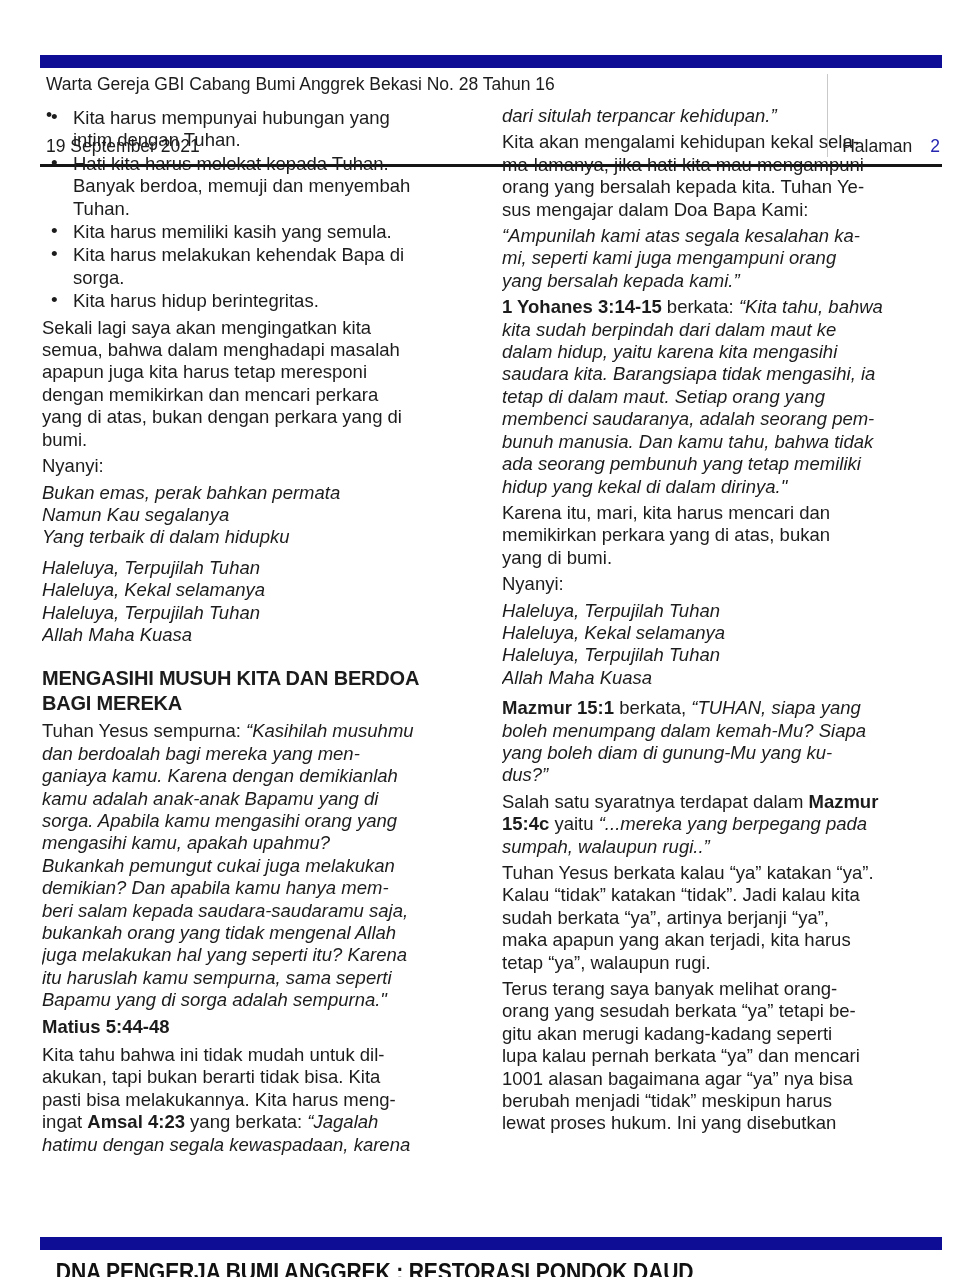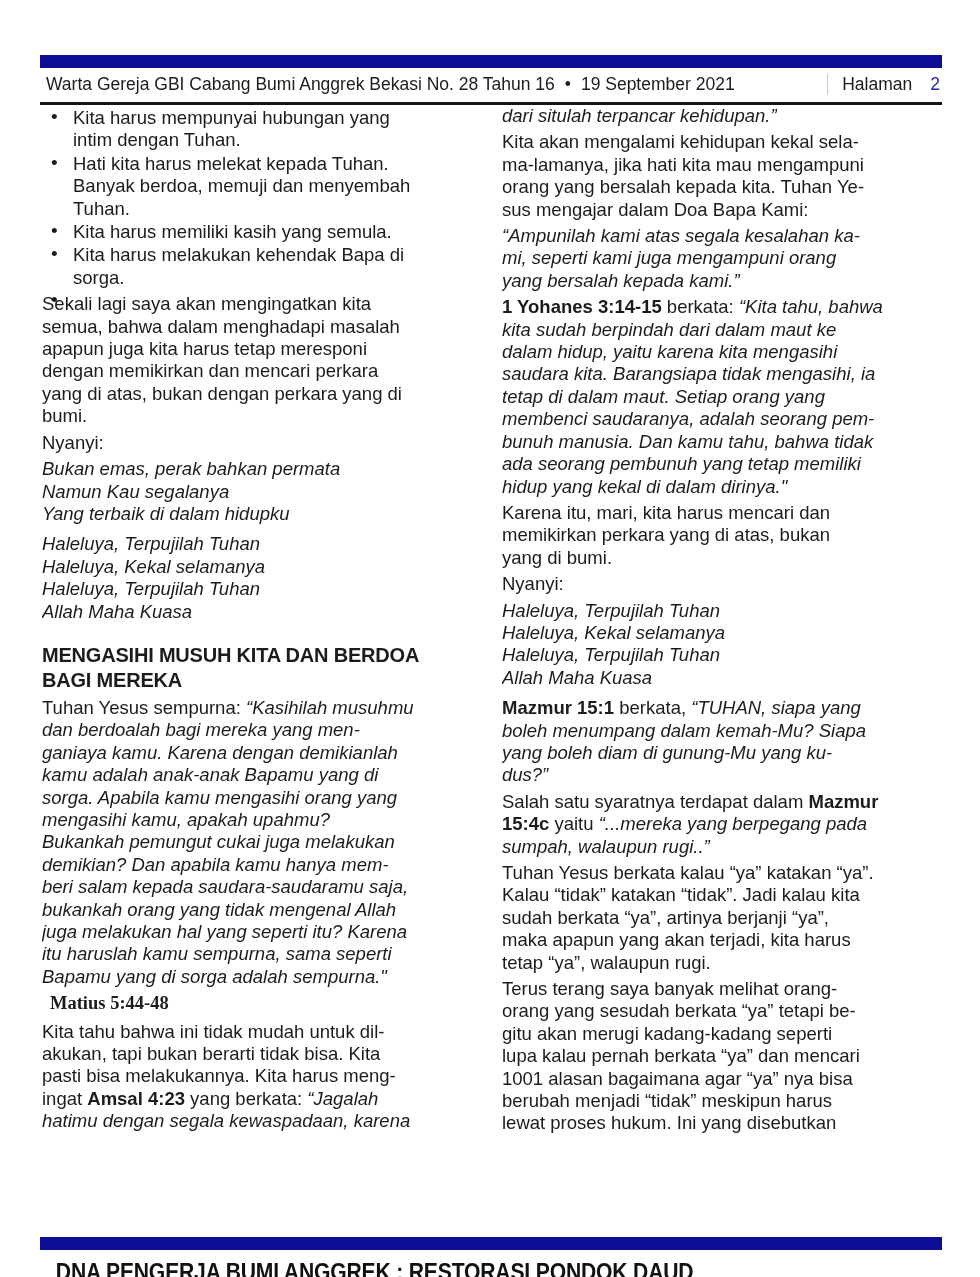--- a/index.html
+++ b/index.html
@@ -14,42 +14,42 @@
   }
   
   .header { position:absolute; left:40px; right:38px; top:55px; }
   .accent-bar { height:13px; background: var(--accent, #0d0d96); }
   .header-row {
     display:flex; justify-content:space-between; align-items:flex-end;
     padding: 6px 2px 7px 6px;
     border-bottom: 3px solid #151515;
     font-size: 17.5px;
   }
-  .header-title { display:flex; gap:10px; align-items:baseline; white-space:nowrap; }
+  .header-title { display:flex; gap:10px; align-items:baseline; white-space:nowrap;flex-direction:column; }
   .header-page { border-left: 1px solid #c9c9c9; padding-left: 14px; align-self:stretch; display:flex; align-items:flex-end; gap:18px;justify-content:center; }
   .page-num { color: var(--pagenum, #2626b0); }
   
   .columns {
     position:absolute; left:42px; right:38px; top:105px; bottom:72px;
     display:grid; grid-template-columns: 1fr 1fr; column-gap: 20px;
     font-size: 18.5px; line-height: 22.4px;
     overflow: hidden;
   }
   .col { overflow:hidden; }
   p, ul { margin:0; padding:0; }
   .para { white-space: pre-line; margin: 0 0 4px 0; }
   .stanza { white-space: pre-line; font-style: italic; margin: 0 0 8px 0; }
   .quote { font-style: italic; }
   .bold  { font-weight: bold; font-style: normal; }
   .label { margin: 2px 0 4px 0; }
   .section-heading {
     white-space: pre-line; font-weight: bold; font-size: 20px; line-height: 25px;
     margin: 20px 0 4px 0; letter-spacing: -0.2px;
   }
-  .ref-line { font-weight:bold; margin: 0 0 6px 8px; font-family: Liberation Serif, serif; }
+  .ref-line { font-weight:bold; margin: 0 0 6px 0; }
   ul.bullets { list-style: none; margin: 2px 0 4px 0; }
   ul.bullets li { position: relative; padding-left: 31px; margin: 0 0 1px 0; }
   ul.bullets li .marker { position:absolute; left:9px; top:-1px; font-size:19px; }
   ul.bullets li .btext { white-space: pre-line; }
   
   .footer { position:absolute; left:40px; right:38px; top:1205px;margin-top:32px; }
   .footer-title {
     margin-top: 8px; padding-left: 18px;
     font-weight: bold; font-size: 24px; color:#111;
     transform: scaleX(0.88); transform-origin: left center;
@@ -81,21 +81,21 @@
     <section class="col">
       <ul class="bullets">
         <li><span class="marker">•</span><span class="btext">Kita harus mempunyai hubungan yang
 intim dengan Tuhan.</span></li>
         <li><span class="marker">•</span><span class="btext">Hati kita harus melekat kepada Tuhan.
 Banyak berdoa, memuji dan menyembah
 Tuhan.</span></li>
         <li><span class="marker">•</span><span class="btext">Kita harus memiliki kasih yang semula.</span></li>
         <li><span class="marker">•</span><span class="btext">Kita harus melakukan kehendak Bapa di
 sorga.</span></li>
-        <li><span class="marker">•</span></li>
+        <li><span class="marker">•</span><span class="btext">Kita harus hidup berintegritas.</span></li>
       </ul>
       <p class="para">Sekali lagi saya akan mengingatkan kita
 semua, bahwa dalam menghadapi masalah
 apapun juga kita harus tetap meresponi
 dengan memikirkan dan mencari perkara
 yang di atas, bukan dengan perkara yang di
 bumi.</p>
       <p class="para label">Nyanyi:</p>
       <p class="stanza">Bukan emas, perak bahkan permata
 Namun Kau segalanya

